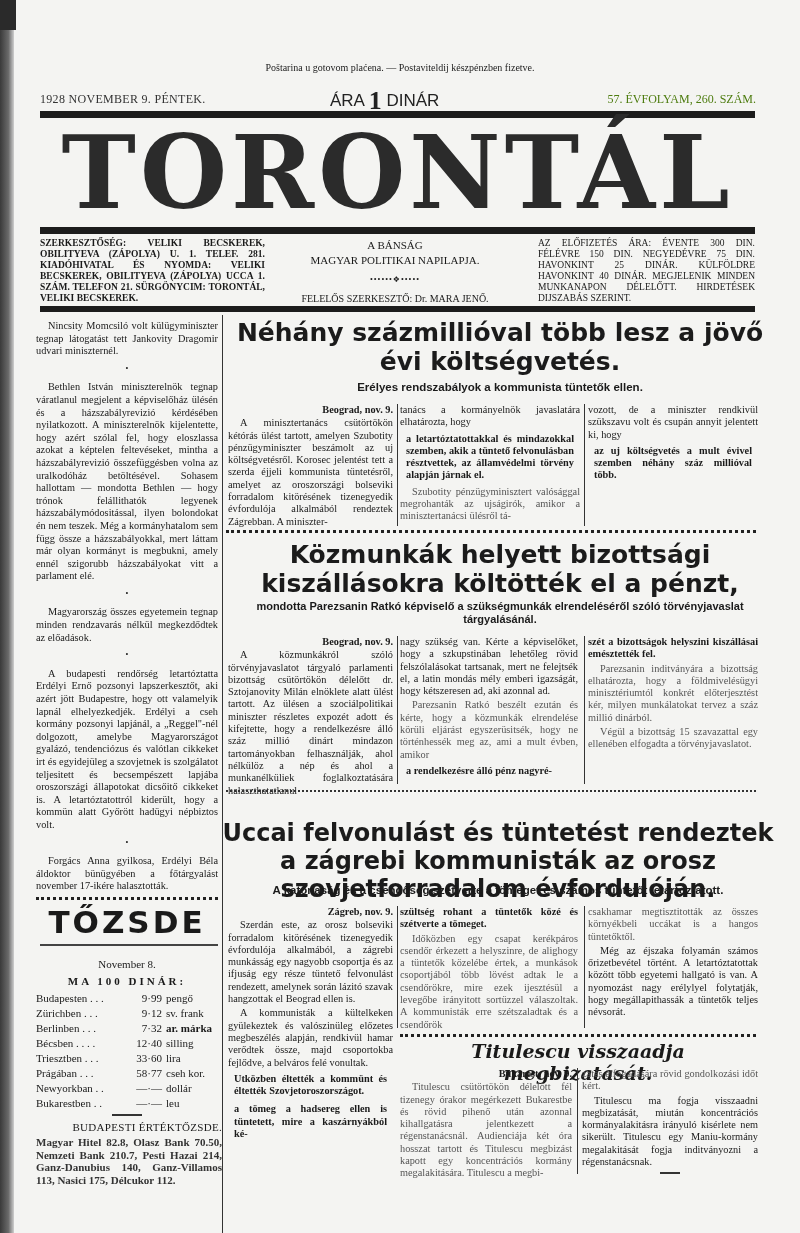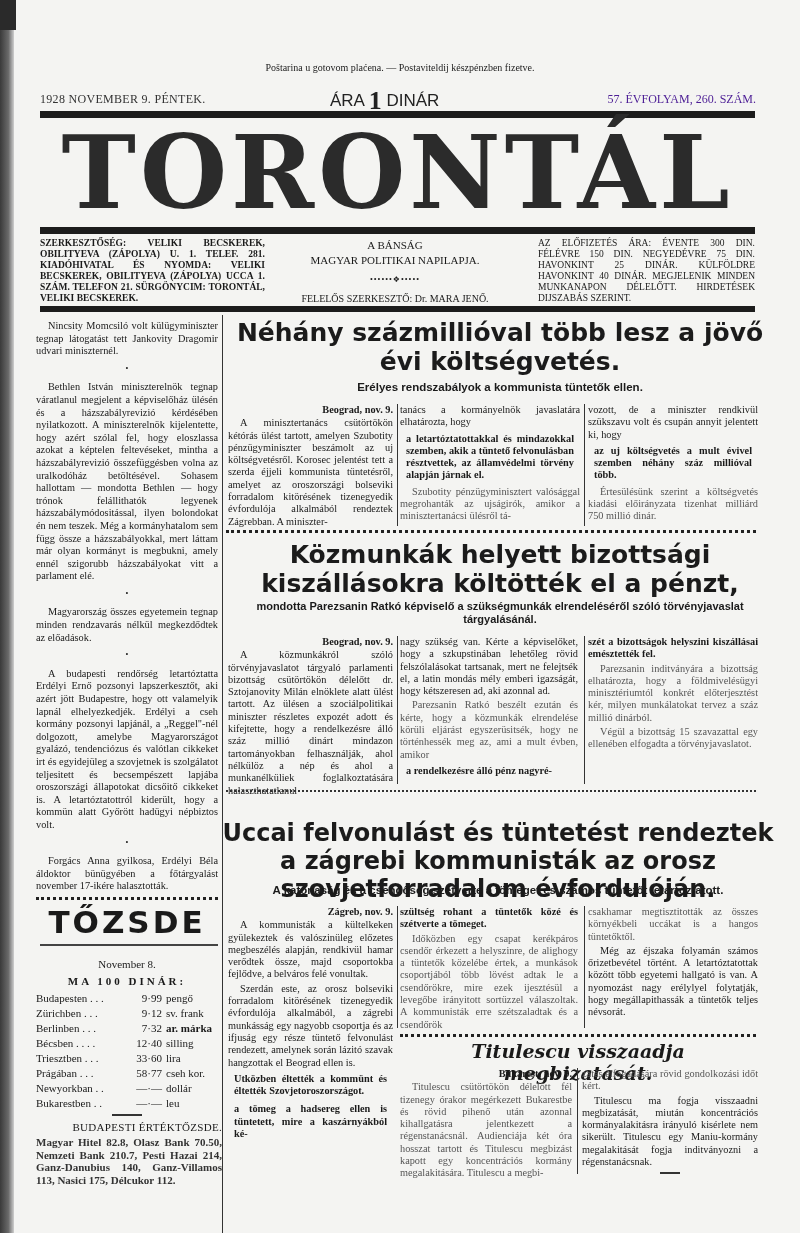--- a/index.html
+++ b/index.html
@@ -4,21 +4,21 @@
 <style>
   html,body{margin:0;padding:0;}
   body{width:800px;height:1233px;background:#f4f4f2;position:relative;overflow:hidden;font-family:"DejaVu Serif",serif;color:#1a1a1a;}
   .edge{position:absolute;left:0;top:0;width:14px;height:1233px;background:linear-gradient(90deg,#3a3a3a,#6a6a6a 60%,#cfcfcf);}
   .edge-top{position:absolute;left:0;top:0;width:16px;height:30px;background:#2a2a2a;}
   .abs{position:absolute;}
   .postal{left:0;width:800px;top:62px;text-align:center;font-size:10px;font-family:"Liberation Serif",serif;color:#222;}
   .dateline{top:92px;left:40px;font-size:12px;font-family:"Liberation Serif",serif;letter-spacing:0.3px;color:#333;}
   .price{top:86px;left:330px;font-size:17px;font-family:"Liberation Sans",sans-serif;color:#222;}
   .price b{font-size:26px;font-family:"Liberation Serif",serif;vertical-align:-3px;}
-  .issue{top:92px;right:44px;font-size:12px;font-family:"Liberation Serif",serif;color:#4c1d95;}
+  .issue{top:92px;right:44px;font-size:12px;font-family:"Liberation Serif",serif;color:#4d7c0f;}
   .rule{background:#1c1c1c;height:7px;left:40px;width:715px;}
   .masthead{top:118px;left:40px;width:715px;text-align:center;font-family:"DejaVu Serif",serif;font-size:100px;font-weight:bold;letter-spacing:4px;line-height:108px;color:#2b2b2b;transform:scaleY(1.02);}
   .info-l{top:238px;left:40px;width:225px;font-size:9.5px;font-weight:bold;line-height:11px;font-family:"Liberation Serif",serif;text-align:justify;}
   .info-c{top:238px;left:270px;width:250px;text-align:center;font-size:11px;font-family:"Liberation Serif",serif;line-height:15px;}
   .info-c .orn{font-size:8px;letter-spacing:1px;margin:4px 0;}
   .info-r{top:238px;left:538px;width:217px;font-size:9.5px;line-height:11px;font-family:"Liberation Serif",serif;text-align:justify;}
   .col-left{left:36px;width:182px;top:320px;font-size:10.3px;line-height:12.6px;font-family:"Liberation Serif",serif;text-align:justify;}
   .col-left p{margin:0 0 5px 0;text-indent:12px;}
   .col-left .dot{text-align:center;margin:2px 0 6px;font-size:8px;}
   .vline{background:#333;width:1px;}
@@ -142,21 +142,20 @@
 <div class="abs vline" style="left:397px;top:404px;height:122px;"></div>
 <div class="abs body" style="left:400px;top:404px;width:180px;">
   <p style="text-indent:0">tanács a kormányelnök javaslatára elhatározta, hogy</p>
   <p class="bold">a letartóztatottakkal és mindazokkal szemben, akik a tüntető felvonulásban résztvettek, az államvédelmi törvény alapján járnak el.</p>
   <p class="fade">Szubotity pénzügyminisztert valósággal megrohanták az ujságirók, amikor a minisztertanácsi ülésről tá-</p>
 </div>
 <div class="abs vline" style="left:584px;top:404px;height:122px;"></div>
 <div class="abs body" style="left:588px;top:404px;width:170px;">
   <p style="text-indent:0">vozott, de a miniszter rendkivül szükszavu volt és csupán annyit jelentett ki, hogy</p>
   <p class="bold">az uj költségvetés a mult évivel szemben néhány száz millióval több.</p>
-  <p class="fade">Értesülésünk szerint a költségvetés kiadási előirányzata tizenhat milliárd 750 millió dinár.</p>
 </div>
 <div class="abs dashrule" style="top:530px;left:226px;width:530px;"></div>
 
 <div class="abs h1" style="left:226px;width:548px;top:540px;font-size:25px;line-height:29px;">Közmunkák helyett bizottsági kiszállásokra költötték el a pénzt,</div>
 <div class="abs sub" style="left:232px;width:536px;top:600px;font-size:11px;line-height:13px;">mondotta Parezsanin Ratkó képviselő a szükségmunkák elrendeléséről szóló törvényjavaslat tárgyalásánál.</div>
 <div class="abs body" style="left:228px;top:636px;width:165px;">
   <p class="dl"><b>Beograd, nov. 9.</b></p>
   <p>A közmunkákról szóló törvényjavaslatot tárgyaló parlamenti bizottság csütörtökön délelőtt dr. Sztojanovity Milán elnöklete alatt ülést tartott. Az ülésen a szociálpolitikai miniszter részletes expozét adott és kifejtette, hogy a rendelkezésre álló száz millió dinárt mindazon tartományokban felhasználják, ahol nélkülöz a nép és ahol a munkanélküliek foglalkoztatására halaszthatatlanul</p>
 </div>
 <div class="abs vline" style="left:397px;top:636px;height:148px;"></div>
@@ -170,22 +169,22 @@
   <p style="text-indent:0;font-weight:bold;">szét a bizottságok helyszini kiszállásai emésztették fel.</p>
   <p class="fade">Parezsanin inditványára a bizottság elhatározta, hogy a földmivelésügyi minisztériumtól konkrét előterjesztést kér, milyen munkálatokat tervez a száz millió dinárból.</p>
   <p class="fade">Végül a bizottság 15 szavazattal egy ellenében elfogadta a törvényjavaslatot.</p>
 </div>
 <div class="abs dashrule" style="top:790px;left:226px;width:530px;border-top:2px dotted #333;"></div>
 
 <div class="abs h1" style="left:220px;width:556px;top:819px;font-size:24px;line-height:28px;">Uccai felvonulást és tüntetést rendeztek a zágrebi kommunisták az orosz szovjetforradalom évfordulóján.</div>
 <div class="abs sub" style="left:220px;width:556px;top:884px;font-size:11.5px;">A katonaság és a csendőség szétverte a tömeget és számos tüntetőt letartóztatott.</div>
 <div class="abs body" style="left:228px;top:906px;width:165px;">
   <p class="dl"><b>Zágreb, nov. 9.</b></p>
+  <p>Szerdán este, az orosz bolseviki forradalom kitörésének tizenegyedik évfordulója alkalmából, a zágrebi munkásság egy nagyobb csoportja és az ifjuság egy része tüntető felvonulást rendezett, amelynek során lázitó szavak hangzottak el Beograd ellen is.</p>
   <p>A kommunisták a kültelkeken gyülekeztek és valószinüleg előzetes megbeszélés alapján, rendkivül hamar verődtek össze, majd csoportokba fejlődve, a belváros felé vonultak.</p>
-  <p>Szerdán este, az orosz bolseviki forradalom kitörésének tizenegyedik évfordulója alkalmából, a zágrebi munkásság egy nagyobb csoportja és az ifjuság egy része tüntető felvonulást rendezett, amelynek során lázitó szavak hangzottak el Beograd ellen is.</p>
   <p class="bold">Utközben éltették a kommünt és éltették Szovjetoroszországot.</p>
   <p class="bold">a tömeg a hadsereg ellen is tüntetett, mire a kaszárnyákból ké-</p>
 </div>
 <div class="abs vline" style="left:397px;top:906px;height:122px;"></div>
 <div class="abs body" style="left:400px;top:906px;width:178px;">
   <p style="text-indent:0;font-weight:bold;">szültség rohant a tüntetők közé és szétverte a tömeget.</p>
   <p class="fade">Időközben egy csapat kerékpáros csendőr érkezett a helyszinre, de alighogy a tüntetők közelébe értek, a munkások csoportjából több lövést adtak le a csendőrökre, mire ezek ijesztésül a levegőbe irányitott sortüzzel válaszoltak. A kommunisták erre szétszaladtak és a csendőrök</p>
 </div>
 <div class="abs vline" style="left:584px;top:906px;height:122px;"></div>
 <div class="abs body" style="left:588px;top:906px;width:170px;">

